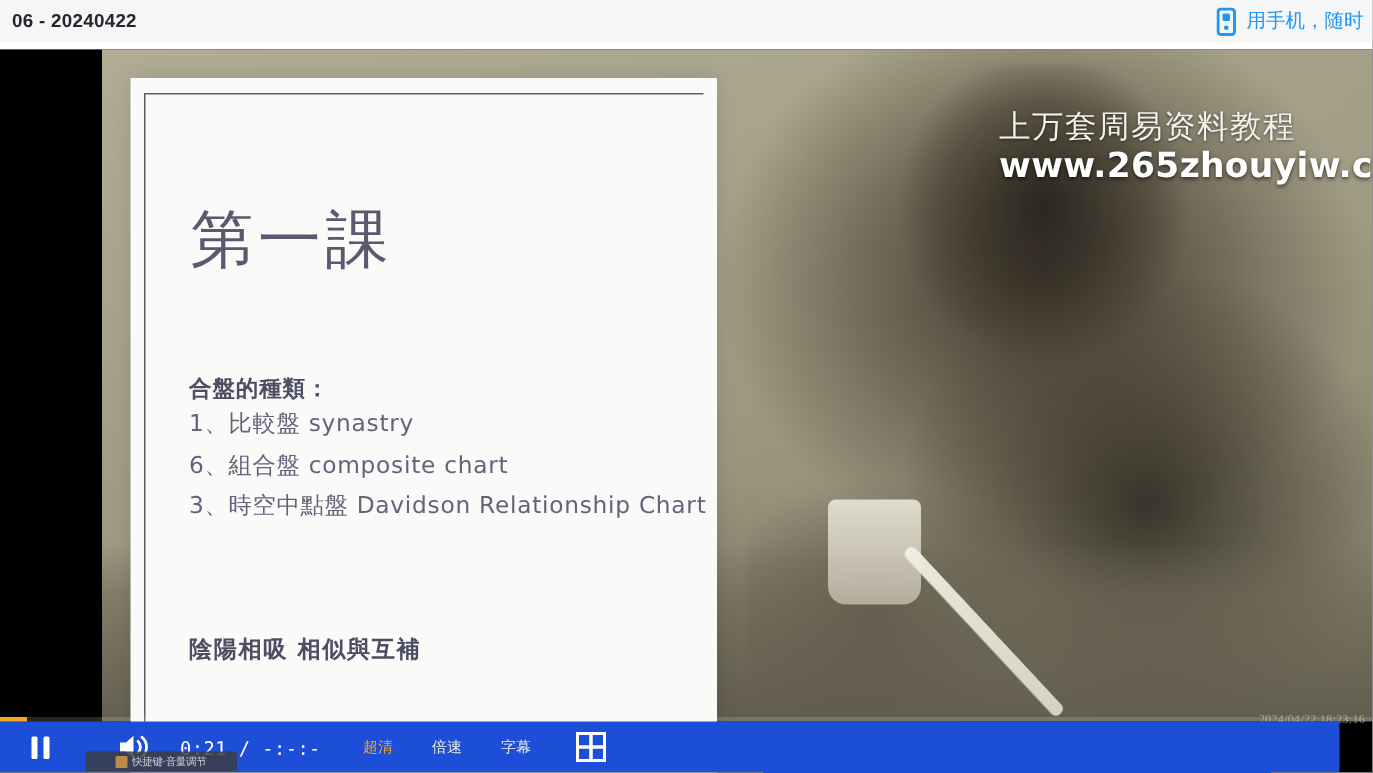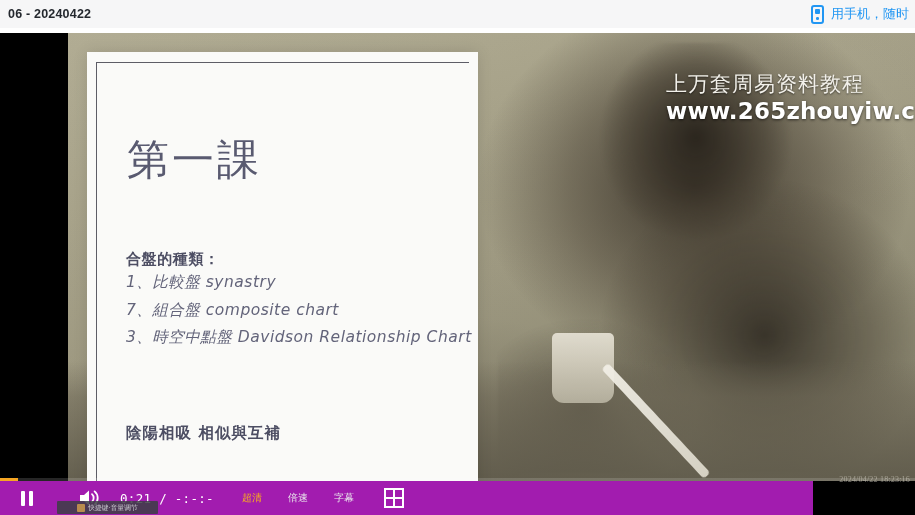--- a/index.html
+++ b/index.html
@@ -207,21 +207,20 @@
     letter-spacing: 0.6px;
     white-space: nowrap;
   }
   .slide-item {
     font-family: "DejaVu Sans", sans-serif;
     font-size: 15.5px;
     color: #63647a;
     letter-spacing: 0.5px;
     line-height: 1.78;
     white-space: nowrap;
-    font-style: italic;
   }
   #slide-footnote {
     position: absolute;
     left: 39px; top: 371px;
     font-family: "DejaVu Sans", sans-serif;
     font-size: 15.5px;
     font-weight: bold;
     color: #4d4e63;
     letter-spacing: 1px;
     white-space: nowrap;
@@ -235,22 +234,22 @@
     font-size: 8px;
     color: rgba(225,222,210,0.5);
     letter-spacing: 0.2px;
     white-space: nowrap;
   }
 
   
   #control-bar {
     position: absolute;
     left: 0; bottom: 0;
-    width: 813px; height: 34px;
-    background: #a21caf;
+    width: 893px; height: 34px;
+    background: #1d4ed8;
     display: flex;
     align-items: center;
     box-sizing: border-box;
     padding-left: 14px;
   }
   #progress-track {
     position: absolute;
     left: 0; top: -3px;
     width: 915px; height: 3px;
     background: rgba(255,255,255,0.15);
@@ -372,21 +371,21 @@
   </div>
 
   <div id="slide-card">
     <div id="slide-inner-frame"></div>
 
     <div id="slide-title">第一課</div>
 
     <div id="slide-list">
       <div class="slide-heading">合盤的種類：</div>
       <div class="slide-item">1、比較盤 synastry</div>
-      <div class="slide-item">7、組合盤 composite chart</div>
+      <div class="slide-item">6、組合盤 composite chart</div>
       <div class="slide-item">3、時空中點盤 Davidson Relationship Chart</div>
     </div>
 
     <div id="slide-footnote">陰陽相吸 相似與互補</div>
   </div>
 
   <div id="rec-timestamp">2024/04/22 18:23:16</div>
 
   <div id="control-bar">
 

